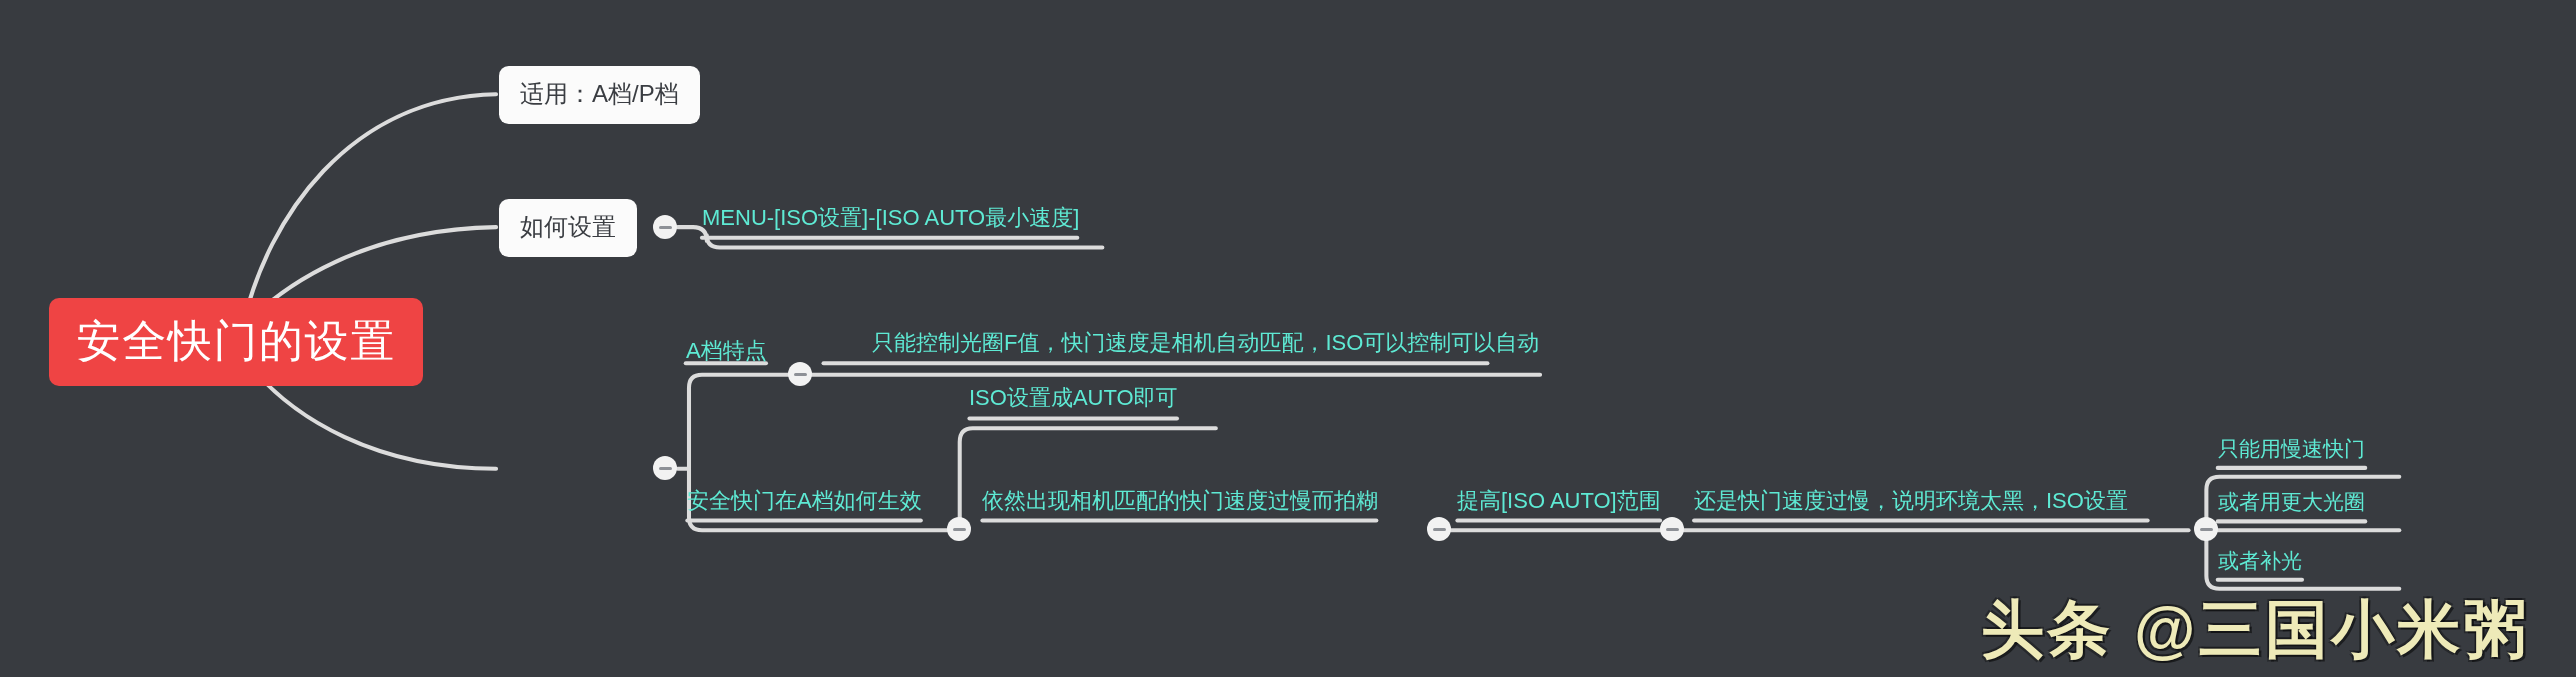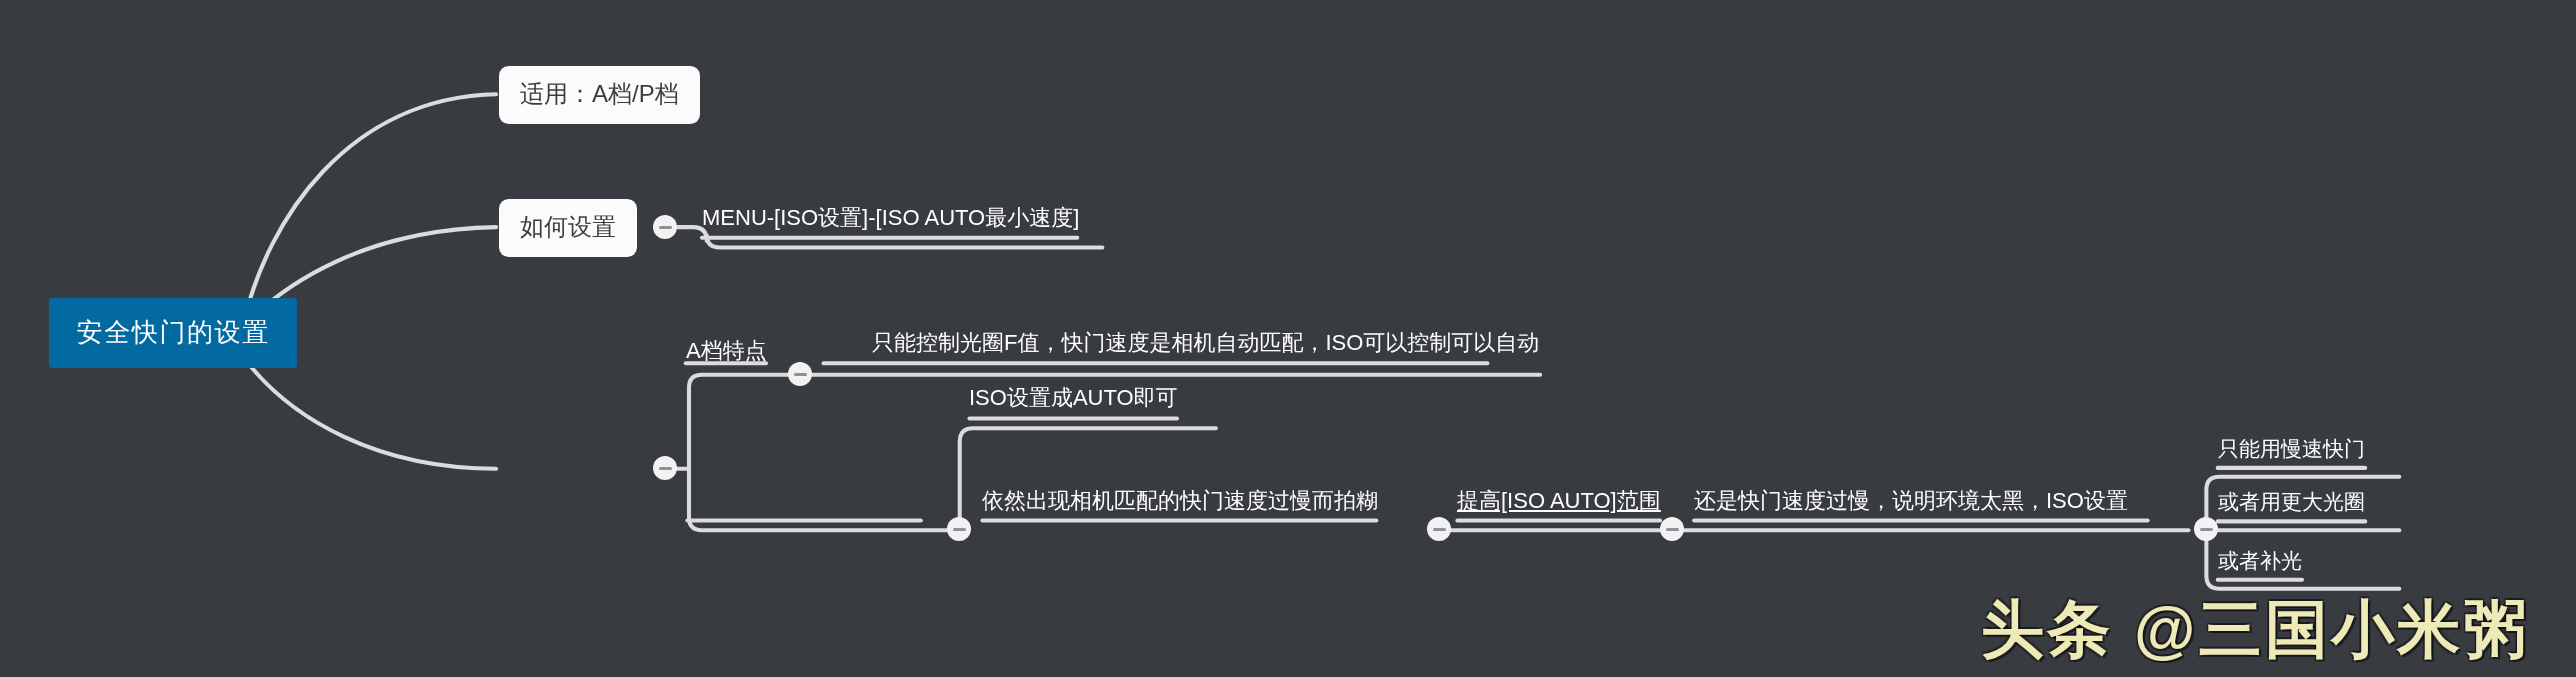--- a/index.html
+++ b/index.html
@@ -21,24 +21,24 @@
     position: absolute;
     left: 0; top: 0;
     width: 2576px;
     height: 678px;
     pointer-events: none;
   }
 
   
   .root-node {
     position: absolute;
-    background: #0369a1;
+    background: #ef4444;
     color: #ffffff;
-    border-radius: 3px;
-    font-size: 26px;
+    border-radius: 10px;
+    font-size: 44px;
     line-height: 1;
     letter-spacing: 1.6px;
     padding: 21px 27.6px 23px 27.6px;
     white-space: nowrap;
     box-sizing: border-box;
     z-index: 5;
   }
 
   
   .box-node {
@@ -50,21 +50,21 @@
     line-height: 1;
     padding: 16px 21px 18px 21px;
     white-space: nowrap;
     box-sizing: border-box;
     z-index: 5;
   }
 
   
   .line-node {
     position: absolute;
-    color: #ffffff;
+    color: #5eead4;
     font-size: 22px;
     line-height: 1;
     white-space: nowrap;
     padding-bottom: 9px;
     box-sizing: border-box;
     z-index: 4;
   }
   .line-node.small {
     font-size: 21px;
   }
@@ -172,32 +172,35 @@
   </div>
 
   <div class="line-node" style="left:686px; top:340px;">
     <span>A档特点</span>
   </div>
   <div class="toggle" style="left:788px; top:362px;"></div>
   <div class="line-node" style="left:824px; top:332px;margin-left:48px;">
     <span>只能控制光圈F值，快门速度是相机自动匹配，ISO可以控制可以自动</span>
   </div>
 
+  <div class="line-node" style="left:687px; top:490px;">
+    <span>安全快门在A档如何生效</span>
+  </div>
 
   <div class="line-node" style="left:969px; top:387px;">
     <span>ISO设置成AUTO即可</span>
   </div>
 
   <div class="toggle" style="left:947px; top:517px;"></div>
   <div class="line-node" style="left:982px; top:490px;">
     <span>依然出现相机匹配的快门速度过慢而拍糊</span>
   </div>
 
   <div class="toggle" style="left:1427px; top:517px;"></div>
-  <div class="line-node" style="left:1457px; top:490px;text-decoration:underline;">
+  <div class="line-node" style="left:1457px; top:490px;">
     <span>提高[ISO AUTO]范围</span>
   </div>
 
   <div class="toggle" style="left:1660px; top:517px;"></div>
   <div class="line-node" style="left:1694px; top:490px;">
     <span>还是快门速度过慢，说明环境太黑，ISO设置</span>
   </div>
 
   <div class="toggle" style="left:2194px; top:517px;"></div>
 

